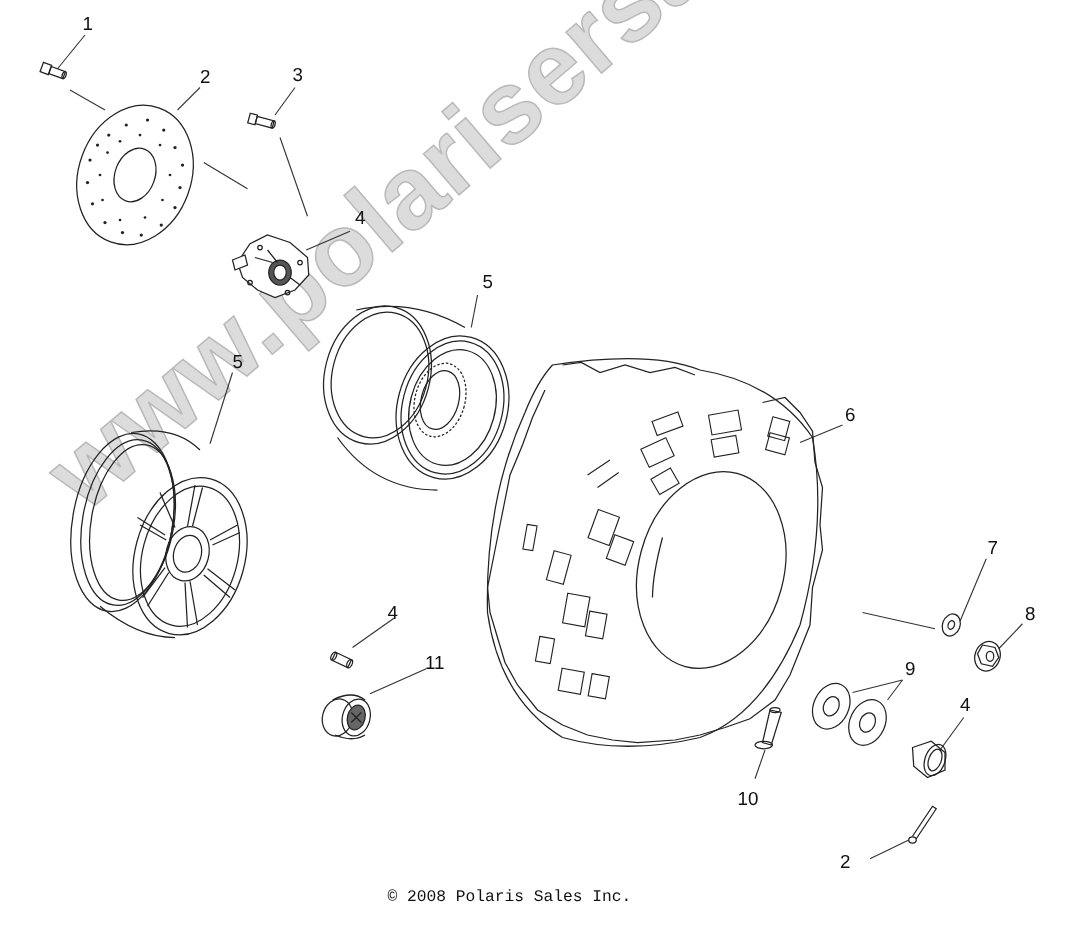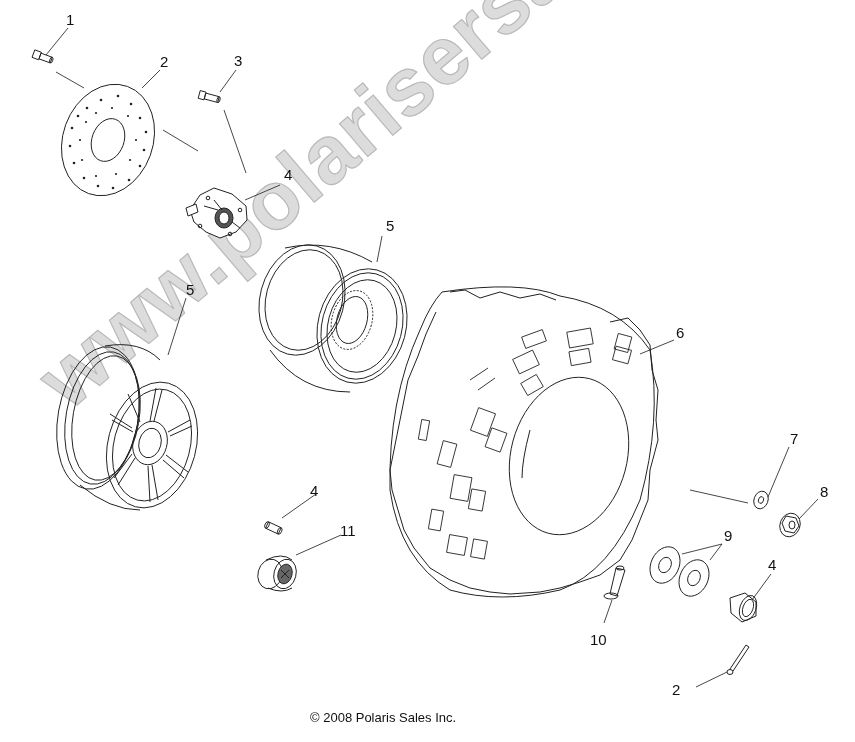--- a/index.html
+++ b/index.html
@@ -1,19 +1,19 @@
 <!DOCTYPE html>
 <html><head>
   <meta charset="utf-8">
   <style>
     html, body { margin: 0; padding: 0; background: #ffffff; }
     body { width: 855px; height: 742px; position: relative; overflow: hidden; font-family: "Liberation Sans", sans-serif; }
     #canvas { position: absolute; left: 0; top: 0; width: 855px; height: 742px; }
     .callout { position: absolute; font-family: "Liberation Sans", sans-serif; font-size: 15px; color: #111; line-height: 1; }
-    .copyright { position: absolute; left: 310px; top: 710px; font-family: Liberation Sans, sans-serif; font-size: 13px; color: #111; white-space: nowrap; }
+    .copyright { position: absolute; left: 310px; top: 710px; font-family: Liberation Mono, monospace; font-size: 13px; color: #111; white-space: nowrap; }
     .watermark {
       position: absolute; left: 20px; top: 355px; width: 960px;
       transform-origin: 0 0; transform: rotate(-40.5deg);
       font-family: "Liberation Sans", sans-serif; font-weight: bold; font-size: 82px;
       color: #dcdcdc; -webkit-text-stroke: 1.2px #b9b9b9; white-space: nowrap; letter-spacing: 1px;
       pointer-events: none;
     }
     svg line, svg path, svg ellipse, svg rect, svg polygon, svg circle { vector-effect: non-scaling-stroke; }
   </style>
 </head>

